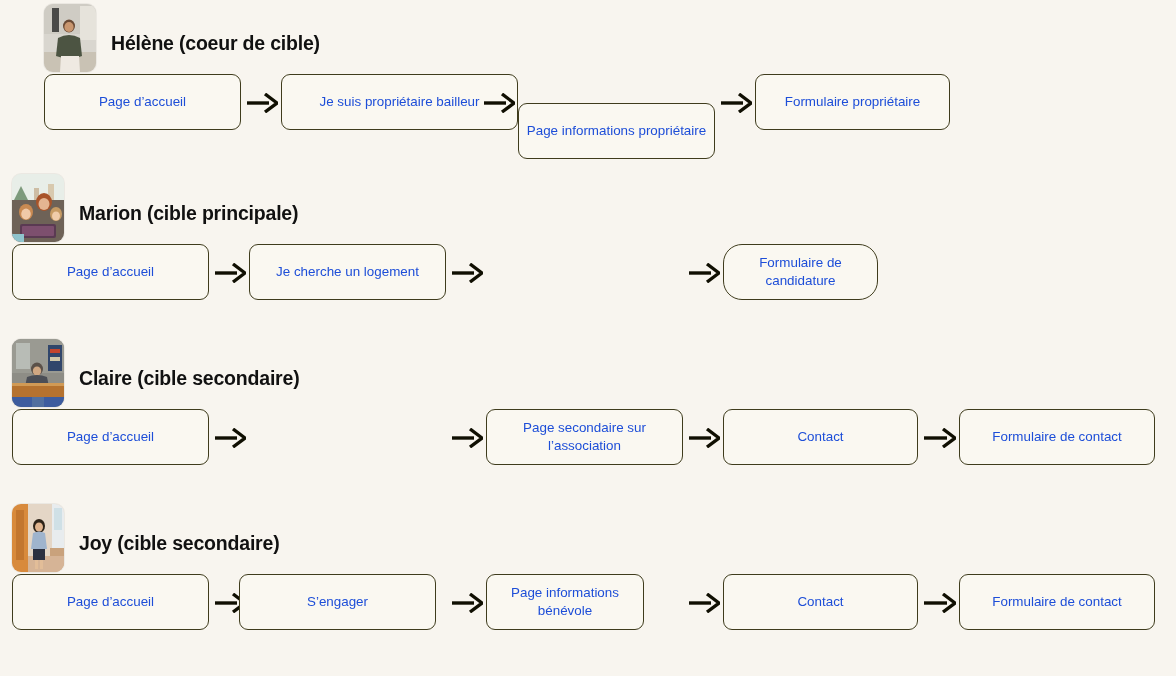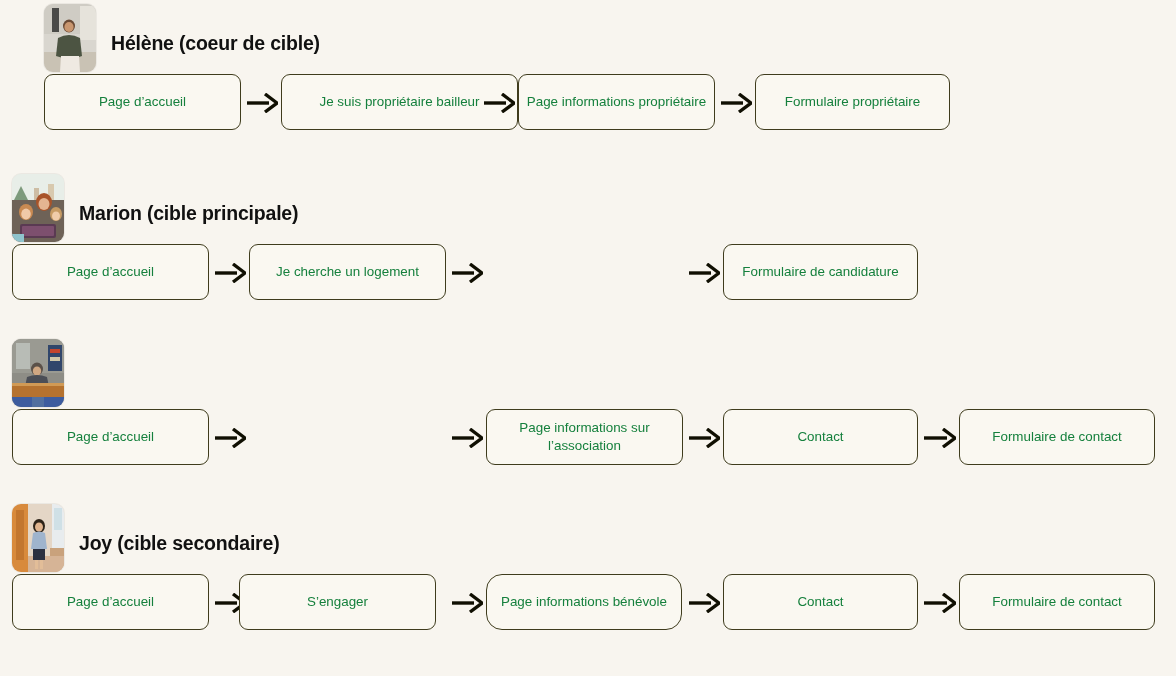--- a/index.html
+++ b/index.html
@@ -70,21 +70,21 @@
     background: #faf8f1;
     border: 1.6px solid #3f3c1d;
     border-radius: 9px;
     display: flex;
     align-items: center;
     justify-content: center;
     text-align: center;
     padding: 2px 6px;
     font-size: 13.4px;
     line-height: 1.35;
-    color: #15803d;
+    color: #1d4ed8;
     font-family: "Liberation Sans", sans-serif;
   }
   .node span { display: block; }
 
   .arrow {
     position: absolute;
     top: 19px;
     height: 20px;
   }
   .arrow svg { display: block; }
@@ -122,21 +122,21 @@
         </div>
         <div class="node" style="left: 249px; width: 237px;">
           <span>Je suis propriétaire bailleur</span>
         </div>
         <div class="arrow" style="left: 452px;">
           <svg width="31" height="20" viewBox="0 0 31 20">
             <line x1="0" y1="10" x2="22" y2="10" stroke="#100f02" stroke-width="3.4"></line>
             <polyline points="18,1 30,10 18,19" fill="none" stroke="#100f02" stroke-width="3.4" stroke-linejoin="miter" stroke-linecap="butt"></polyline>
           </svg>
         </div>
-        <div class="node" style="left: 486px; width: 197px;">
+        <div class="node" style="left: 486px; width: 197px; margin-top: 29px;">
           <span>Page informations propriétaire</span>
         </div>
         <div class="arrow" style="left: 689px;">
           <svg width="31" height="20" viewBox="0 0 31 20">
             <line x1="0" y1="10" x2="22" y2="10" stroke="#100f02" stroke-width="3.4"></line>
             <polyline points="18,1 30,10 18,19" fill="none" stroke="#100f02" stroke-width="3.4" stroke-linejoin="miter" stroke-linecap="butt"></polyline>
           </svg>
         </div>
         <div class="node" style="left: 723px; width: 195px;">
           <span>Formulaire propriétaire</span>
@@ -184,21 +184,21 @@
             <line x1="0" y1="10" x2="22" y2="10" stroke="#100f02" stroke-width="3.4"></line>
             <polyline points="18,1 30,10 18,19" fill="none" stroke="#100f02" stroke-width="3.4" stroke-linejoin="miter" stroke-linecap="butt"></polyline>
           </svg>
         </div>
         <div class="arrow" style="left: 689px;">
           <svg width="31" height="20" viewBox="0 0 31 20">
             <line x1="0" y1="10" x2="22" y2="10" stroke="#100f02" stroke-width="3.4"></line>
             <polyline points="18,1 30,10 18,19" fill="none" stroke="#100f02" stroke-width="3.4" stroke-linejoin="miter" stroke-linecap="butt"></polyline>
           </svg>
         </div>
-        <div class="node" style="left: 723px; width: 195px;">
+        <div class="node" style="left: 723px; width: 155px; border-radius: 19px;">
           <span>Formulaire de candidature</span>
         </div>
       </div>
     </div>
     <div class="persona" style="top: 337px;">
       <div class="persona-head">
         <div class="avatar">
           <svg width="52" height="68" viewBox="0 0 52 68">
             <rect width="52" height="68" fill="#8e8d86"></rect>
             <rect x="0" y="0" width="52" height="34" fill="#9a9a92"></rect>
@@ -208,39 +208,40 @@
             <rect x="38" y="18" width="10" height="4" fill="#cfc7a9"></rect>
             <ellipse cx="25" cy="30" rx="6" ry="6.5" fill="#5b5149"></ellipse>
             <ellipse cx="25" cy="32" rx="4.2" ry="4.6" fill="#d0a782"></ellipse>
             <path d="M15 38 q10 -4 20 0 l2 10 h-24 z" fill="#4b4e56"></path>
             <rect x="0" y="46" width="52" height="12" fill="#b5722f"></rect>
             <rect x="0" y="44" width="52" height="3" fill="#d19a55"></rect>
             <rect x="0" y="58" width="52" height="10" fill="#3d5c9e"></rect>
             <rect x="20" y="58" width="12" height="10" fill="#516f9f"></rect>
           </svg>
         </div>
+        <div class="persona-name">Claire (cible secondaire)</div>
       </div>
       <div class="flow">
         <div class="node" style="left: 12px; width: 197px;">
           <span>Page d’accueil</span>
         </div>
         <div class="arrow" style="left: 215px;">
           <svg width="31" height="20" viewBox="0 0 31 20">
             <line x1="0" y1="10" x2="22" y2="10" stroke="#100f02" stroke-width="3.4"></line>
             <polyline points="18,1 30,10 18,19" fill="none" stroke="#100f02" stroke-width="3.4" stroke-linejoin="miter" stroke-linecap="butt"></polyline>
           </svg>
         </div>
         <div class="arrow" style="left: 452px;">
           <svg width="31" height="20" viewBox="0 0 31 20">
             <line x1="0" y1="10" x2="22" y2="10" stroke="#100f02" stroke-width="3.4"></line>
             <polyline points="18,1 30,10 18,19" fill="none" stroke="#100f02" stroke-width="3.4" stroke-linejoin="miter" stroke-linecap="butt"></polyline>
           </svg>
         </div>
         <div class="node" style="left: 486px; width: 197px;">
-          <span>Page informations sur l’association</span>
+          <span>Page secondaire sur l’association</span>
         </div>
         <div class="arrow" style="left: 689px;">
           <svg width="31" height="20" viewBox="0 0 31 20">
             <line x1="0" y1="10" x2="22" y2="10" stroke="#100f02" stroke-width="3.4"></line>
             <polyline points="18,1 30,10 18,19" fill="none" stroke="#100f02" stroke-width="3.4" stroke-linejoin="miter" stroke-linecap="butt"></polyline>
           </svg>
         </div>
         <div class="node" style="left: 723px; width: 195px;">
           <span>Contact</span>
         </div>
@@ -288,21 +289,21 @@
         </div>
         <div class="node" style="left: 239px; width: 197px;">
           <span>S’engager</span>
         </div>
         <div class="arrow" style="left: 452px;">
           <svg width="31" height="20" viewBox="0 0 31 20">
             <line x1="0" y1="10" x2="22" y2="10" stroke="#100f02" stroke-width="3.4"></line>
             <polyline points="18,1 30,10 18,19" fill="none" stroke="#100f02" stroke-width="3.4" stroke-linejoin="miter" stroke-linecap="butt"></polyline>
           </svg>
         </div>
-        <div class="node" style="left: 486px; width: 196px; border-radius: 16px;">
+        <div class="node" style="left: 486px; width: 158px;">
           <span>Page informations bénévole</span>
         </div>
         <div class="arrow" style="left: 689px;">
           <svg width="31" height="20" viewBox="0 0 31 20">
             <line x1="0" y1="10" x2="22" y2="10" stroke="#100f02" stroke-width="3.4"></line>
             <polyline points="18,1 30,10 18,19" fill="none" stroke="#100f02" stroke-width="3.4" stroke-linejoin="miter" stroke-linecap="butt"></polyline>
           </svg>
         </div>
         <div class="node" style="left: 723px; width: 195px;">
           <span>Contact</span>

